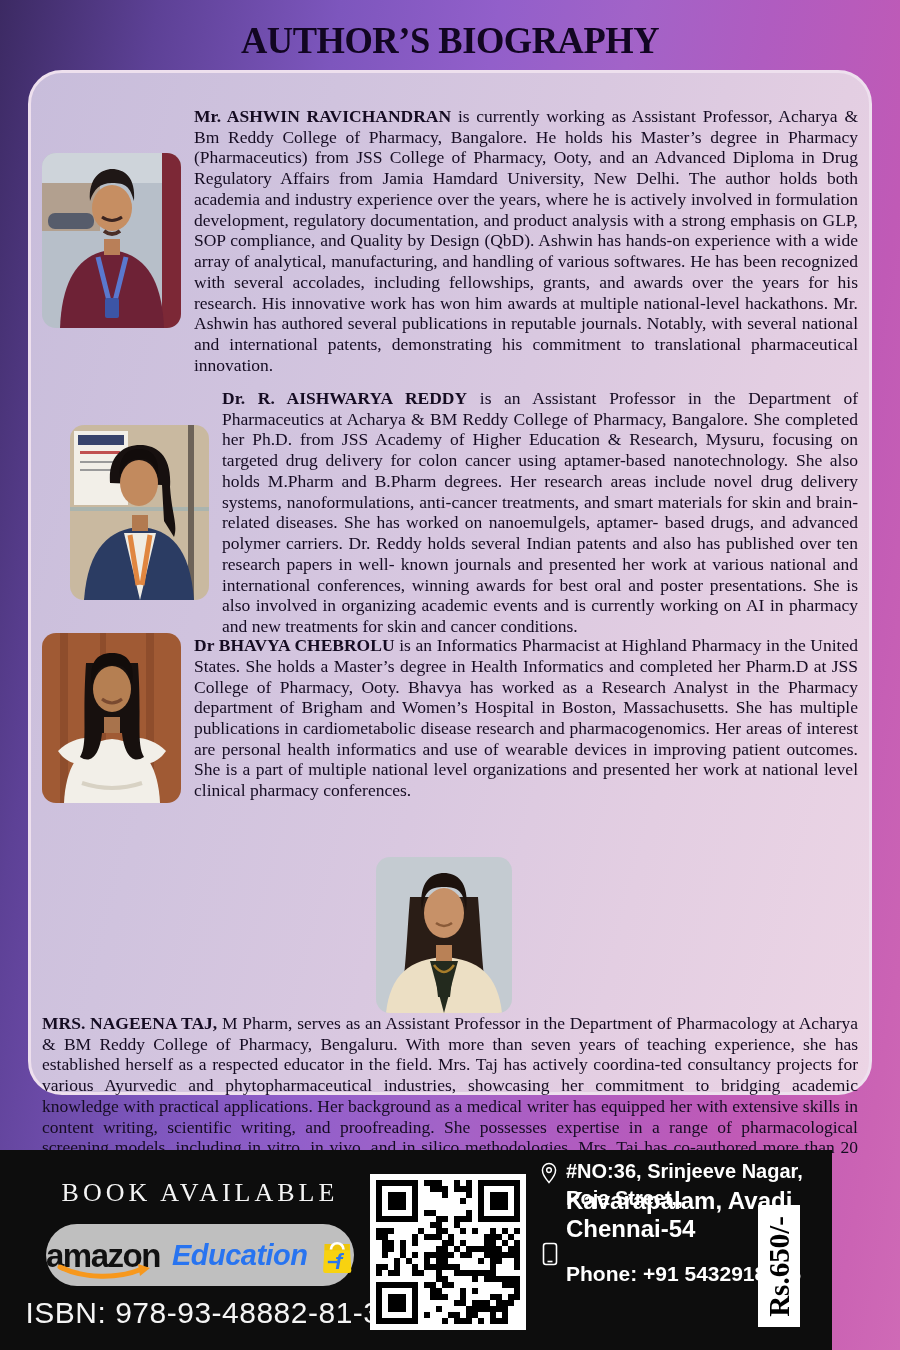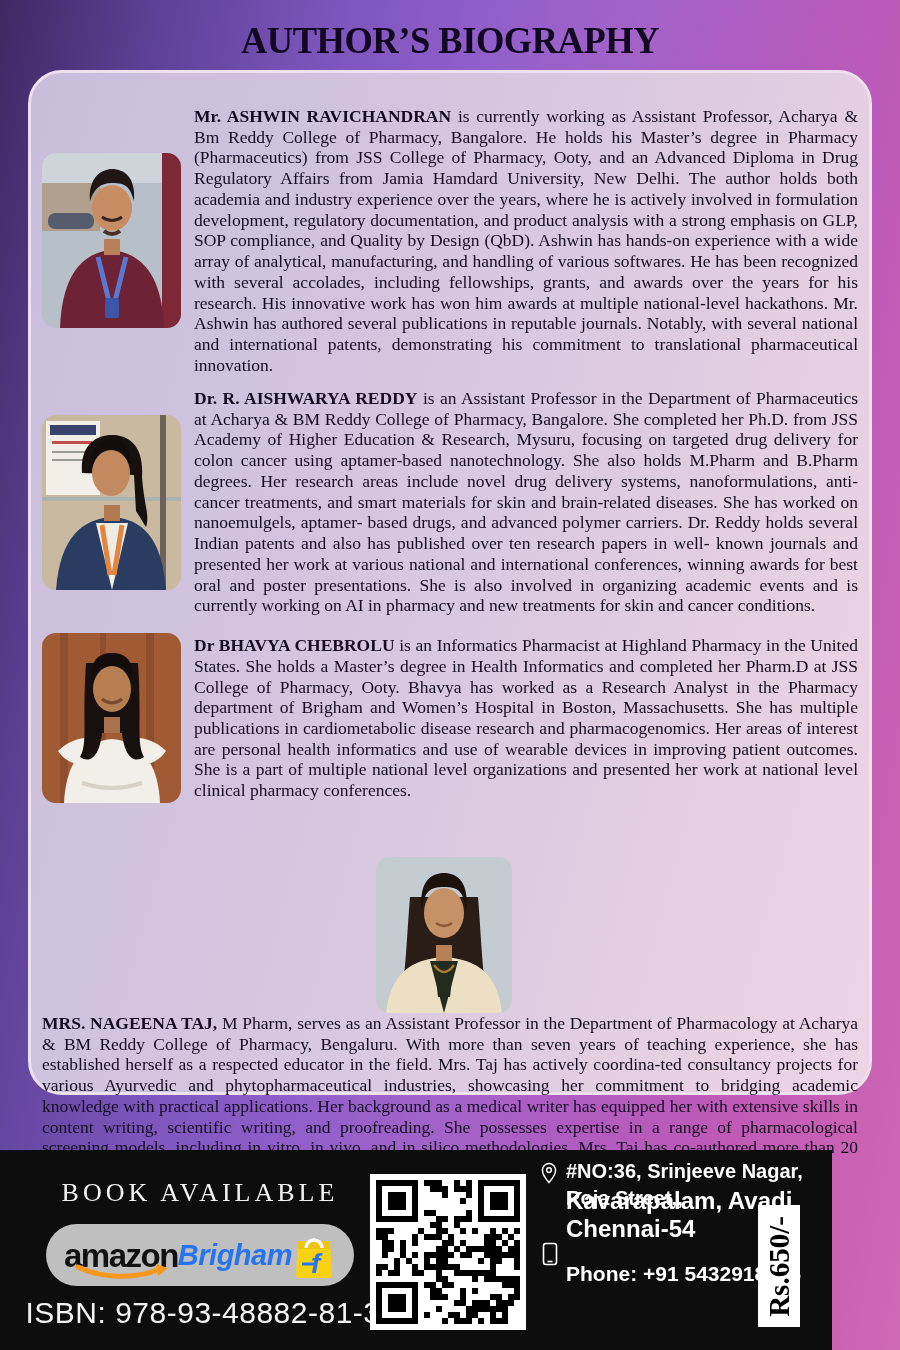--- a/index.html
+++ b/index.html
@@ -12,39 +12,39 @@
     position:absolute;top:18px;left:0;width:900px;text-align:center;
     font-size:38px;font-weight:bold;color:#120622;letter-spacing:-0.5px;
     transform:scaleX(0.96);margin:0;
   }
   .card{
     position:absolute;left:28px;top:70px;width:844px;height:1025px;
     border-radius:34px;border:3px solid #eee0ee;box-sizing:border-box;
     background:linear-gradient(105deg,#c8bddb 0%,#d0c3de 28%,#d9c8e0 52%,#e3cee2 74%,#ecd5e5 100%);
   }
   .bio-row{position:absolute;left:11px;right:11px;display:flex;align-items:center;}
-  .row-1{top:33px;} .row-2{top:315px;} .row-3{top:560px;} .row-4{top:784px;flex-direction:column;}
+  .row-1{top:33px;} .row-2{top:315px;margin-left:28px;} .row-3{top:560px;} .row-4{top:784px;flex-direction:column;}
   .photo{flex:0 0 auto;border-radius:14px;overflow:hidden;margin-right:13px;line-height:0;}
   .photo svg{display:block;}
   .bio-text{
     flex:1 1 auto;font-size:17.5px;line-height:1.185;text-align:justify;
     color:#150c22;margin:0;
   }
   .bio-text .author-name{font-weight:bold;}
   
   .footer{
     position:absolute;left:0;top:1110px;width:832px;height:240px;background:#0d0d0d;color:#fff;margin-top:40px;
   }
   .availability-heading{
     position:absolute;left:40px;top:28px;width:320px;text-align:center;
     font-family:"Liberation Serif",serif;font-size:26px;letter-spacing:4px;color:#f4f4f4;
   }
   .store-pill{
     position:absolute;left:46px;top:74px;width:308px;height:62px;border-radius:31px;
-    background:#bfbfbf;display:flex;align-items:center;justify-content:center;text-align:right;
+    background:#bfbfbf;display:flex;align-items:center;justify-content:center;gap:12px;text-align:right;
   }
   .amazon-wrap{position:relative;line-height:1;}
   .amazon-word{
     font-family:"Liberation Sans",sans-serif;font-weight:bold;font-size:33px;
     letter-spacing:-1.5px;color:#111;
   }
   .amazon-smile{position:absolute;left:10px;bottom:-8px;}
   .flipkart-word{
     font-family:"Liberation Sans",sans-serif;font-weight:bold;font-style:italic;
     font-size:29px;color:#2874f0;letter-spacing:-0.5px;
@@ -172,21 +172,21 @@
   <div class="availability-heading">BOOK AVAILABLE</div>
 
   <div class="store-pill">
     <span class="amazon-wrap">
       <span class="amazon-word">amazon</span>
       <svg class="amazon-smile" width="96" height="16" viewBox="0 0 96 16">
         <path d="M4,3 C28,15 62,15 86,5" stroke="#f7981d" stroke-width="5" fill="none" stroke-linecap="round"></path>
         <path d="M82,0 L94,4 L84,12 Z" fill="#f7981d"></path>
       </svg>
     </span>
-    <span class="flipkart-word">Brigham</span>
+    <span class="flipkart-word">Education</span>
     <svg width="44" height="48" viewBox="0 0 44 48">
       <path d="M6,10 L38,10 L40,44 Q40,47 37,47 L7,47 Q4,47 4,44 Z" fill="#f8d210"></path>
       <path d="M6,10 L38,10 L38,18 L6,18 Z" fill="#edc50c"></path>
       <path d="M14,17 a8,8 0 0 1 16,0" stroke="#ffffff" stroke-width="3.5" fill="none"></path>
       <text x="19" y="42" font-family="Liberation Sans, sans-serif" font-size="28" font-weight="bold" font-style="italic" fill="#2874f0">f</text>
       <path d="M10,33 L22,33" stroke="#2874f0" stroke-width="3"></path>
     </svg>
   </div>
 
   <div class="isbn">ISBN: 978-93-48882-81-3</div>

